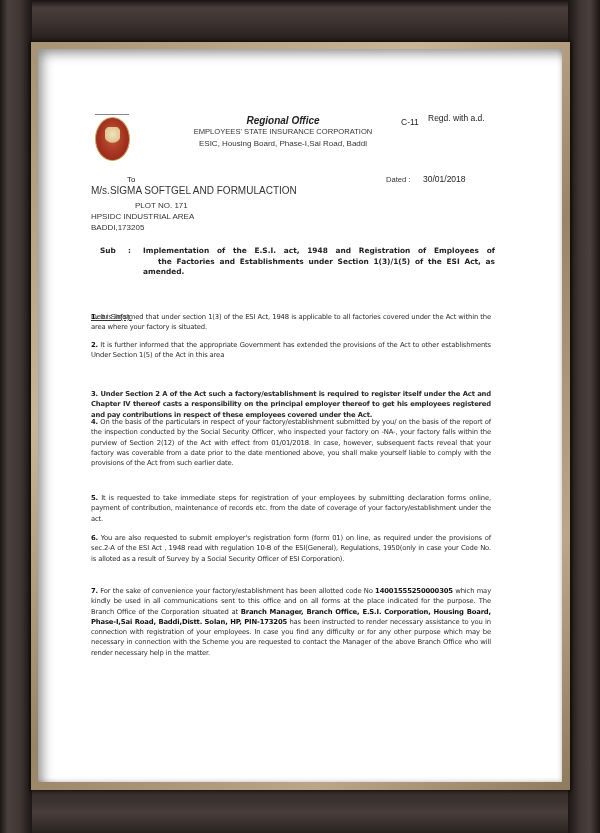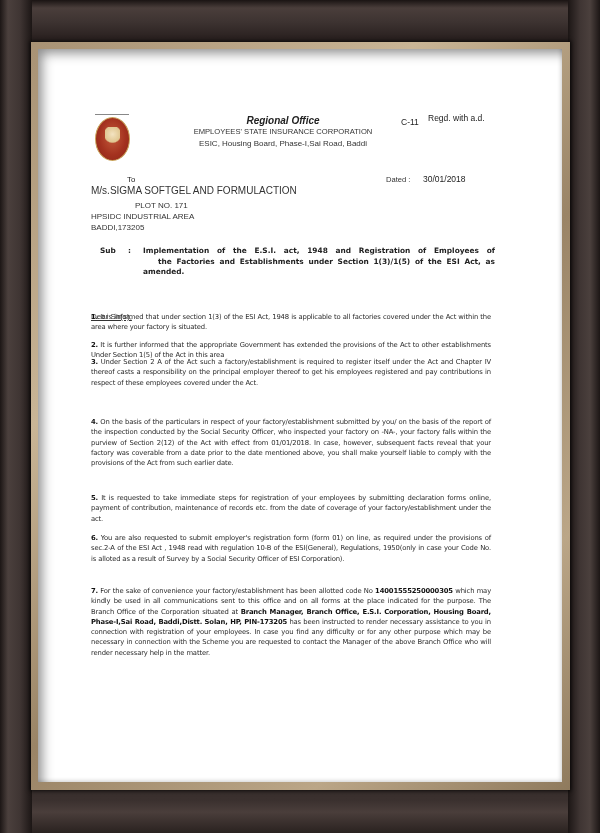--- a/index.html
+++ b/index.html
@@ -92,21 +92,21 @@
     </div>
 
     <div class="abs dear" style="top:263px;text-decoration:underline;">Dear Sir(s),</div>
 
     <div class="body-text" style="top:263px;">
       <b>1.</b> <span>It is informed that under section 1(3) of the ESI Act, 1948 is applicable to all factories covered under the Act within the area where your factory is situated.</span>
     </div>
     <div class="body-text" style="top:291px;">
       <b>2.</b> <span>It is further informed that the appropriate Government has extended the provisions of the Act to other establishments Under Section 1(5) of the Act in this area</span>
     </div>
-    <div class="body-text" style="top:308px;">
+    <div class="body-text" style="top:340px;font-weight:bold;">
       <b>3.</b> <span>Under Section 2 A of the Act such a factory/establishment is required to register itself under the Act and Chapter IV thereof casts a responsibility on the principal employer thereof to get his employees registered and pay contributions in respect of these employees covered under the Act.</span>
     </div>
     <div class="body-text" style="top:368px;">
       <b>4.</b> <span>On the basis of the particulars in respect of your factory/establishment submitted by you/ on the basis of the report of the inspection conducted by the Social Security Officer, who inspected your factory on -NA-, your factory falls within the purview of Section 2(12) of the Act with effect from 01/01/2018. In case, however, subsequent facts reveal that your factory was coverable from a date prior to the date mentioned above, you shall make yourself liable to comply with the provisions of the Act from such earlier date.</span>
     </div>
     <div class="body-text" style="top:444px;">
       <b>5.</b> <span>It is requested to take immediate steps for registration of your employees by submitting declaration forms online, payment of contribution, maintenance of records etc. from the date of coverage of your factory/establishment under the act.</span>
     </div>
     <div class="body-text" style="top:484px;">
       <b>6.</b> <span>You are also requested to submit employer's registration form (form 01) on line, as required under the provisions of sec.2-A of the ESI Act , 1948 read with regulation 10-B of the ESI(General), Regulations, 1950(only in case your Code No. is alloted as a result of Survey by a Social Security Officer of ESI Corporation).</span>

